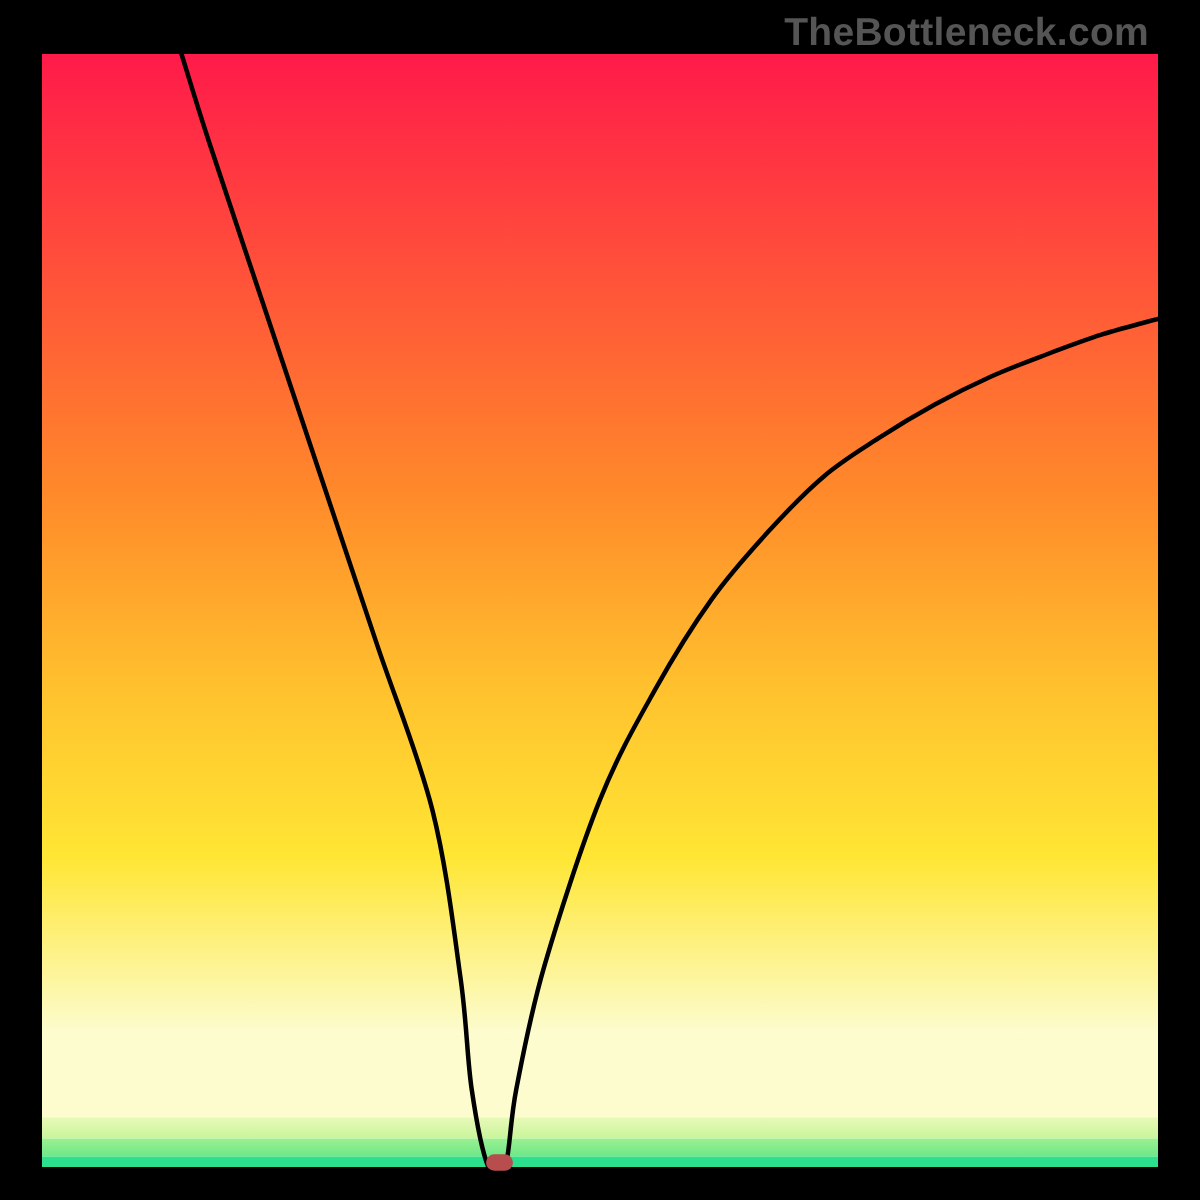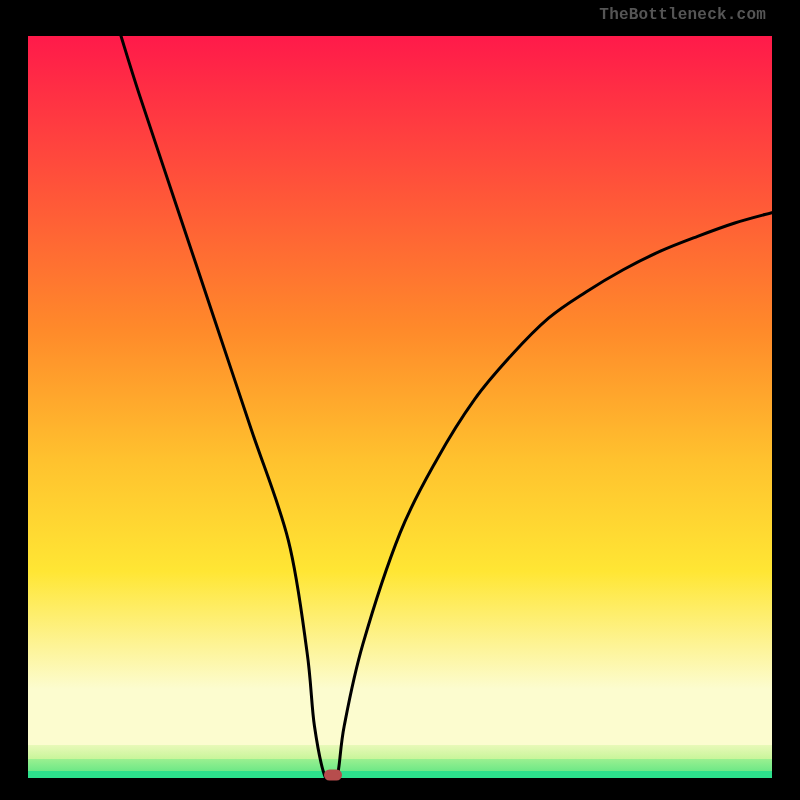--- a/index.html
+++ b/index.html
@@ -31,22 +31,22 @@
   }
   .bg-layer {
     position: absolute;
     left: 0;
     width: 100%;
   }
   .attribution {
     position: absolute;
     top: 6px;
     right: 34px;
-    font-family: Liberation Mono, monospace;
-    font-size: 16px;
+    font-family: Liberation Sans, sans-serif;
+    font-size: 26px;
     font-weight: 600;
     color: #555;
     letter-spacing: 0.2px;
   }
   svg.curve {
     position: absolute;
     left: 0;
     top: 0;
     width: 744px;
     height: 742px;

